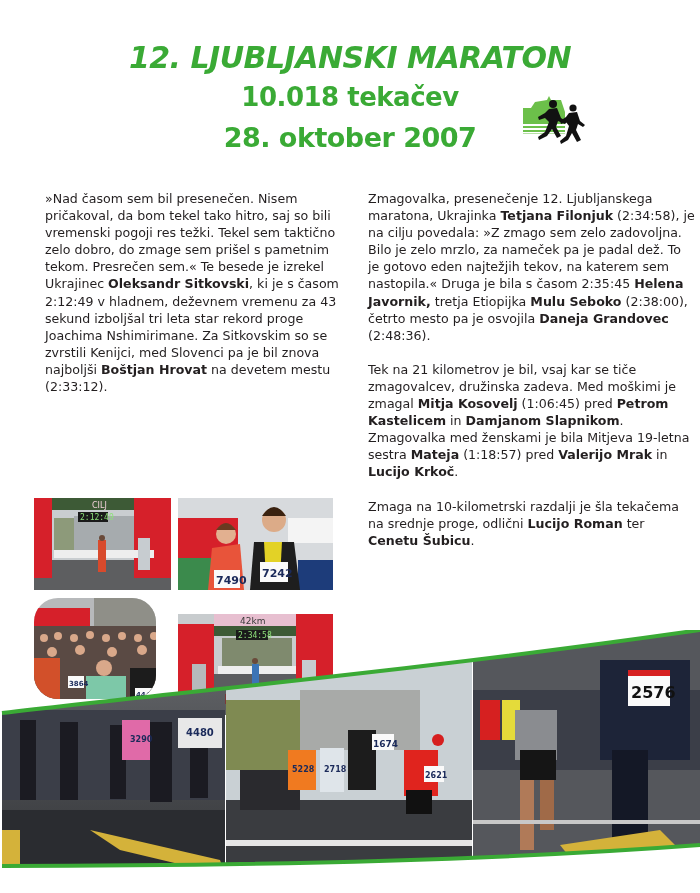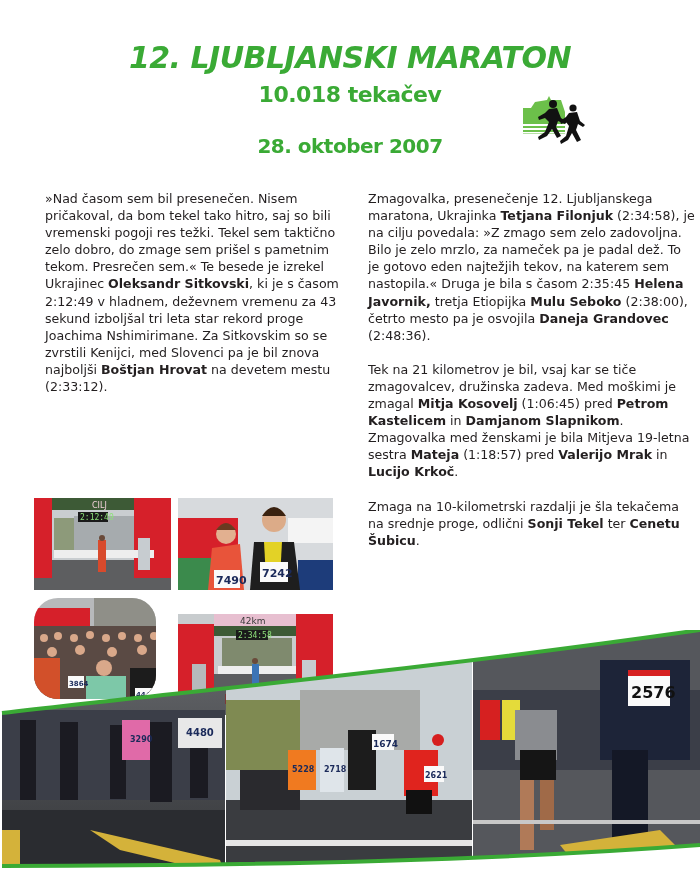--- a/index.html
+++ b/index.html
@@ -1,22 +1,22 @@
 <!DOCTYPE html>
 <html><head>
 <meta charset="utf-8">
 <style>
   html, body { margin:0; padding:0; }
   body { width:700px; height:893px; background:#ffffff; position:relative; overflow:hidden;
          font-family:"DejaVu Sans", sans-serif; color:#231f20; }
   .title { position:absolute; left:0; width:700px; text-align:center; color:#3aaa35;
            font-family:"DejaVu Sans", sans-serif; font-weight:bold; letter-spacing:-0.5px; }
   .t1 { top:40px; font-size:30px;font-style:italic; }
-  .t2 { top:82px; font-size:22px; }
-  .t3 { top:134px; font-size:20px; }
+  .t2 { top:82px; font-size:26px; }
+  .t3 { top:122px; font-size:27px; }
   .logo { position:absolute; left:521px; top:94px; width:68px; height:58px; }
   .col { position:absolute; font-size:12.6px; line-height:17.1px; }
   .col p { margin:0 0 17px 12px; }
   .col b { font-weight:bold; }
   .colL { left:33px; top:190px; width:320px; }
   .colR { left:356px; top:190px; width:340px; }
   .photo { position:absolute; overflow:hidden; }
   .p1 { left:34px; top:498px; width:137px; height:92px; }
   .p2 { left:178px; top:498px; width:155px; height:100px; }
   .p3 { left:34px; top:598px; width:122px; height:101px;border-radius:24px; }
@@ -54,21 +54,21 @@
 </div>
 
 <div class="col colR">
   <p>
     <span>Zmagovalka, presenečenje 12. Ljubljanskega maratona, Ukrajinka </span><b>Tetjana Filonjuk</b><span> (2:34:58), je na cilju povedala: »Z zmago sem zelo zadovoljna. Bilo je zelo mrzlo, za nameček pa je padal dež. To je gotovo eden najtežjih tekov, na katerem sem nastopila.« Druga je bila s časom 2:35:45 </span><b>Helena Javornik,</b><span> tretja Etiopijka </span><b>Mulu Seboko</b><span> (2:38:00), četrto mesto pa je osvojila </span><b>Daneja Grandovec</b><span> (2:48:36).</span>
   </p>
   <p>
     <span>Tek na 21 kilometrov je bil, vsaj kar se tiče zmagovalcev, družinska zadeva. Med moškimi je zmagal </span><b>Mitja Kosovelj</b><span> (1:06:45) pred </span><b>Petrom Kastelicem</b><span> in </span><b>Damjanom Slapnikom</b><span>. Zmagovalka med ženskami je bila Mitjeva 19-letna sestra </span><b>Mateja</b><span> (1:18:57) pred </span><b>Valerijo Mrak</b><span> in </span><b>Lucijo Krkoč</b><span>.</span>
   </p>
   <p>
-    <span>Zmaga na 10-kilometrski razdalji je šla tekačema na srednje proge, odlični </span><b>Sonji Tekel</b><span> ter </span><b>Cenetu Šubicu</b><span>.</span>
+    <span>Zmaga na 10-kilometrski razdalji je šla tekačema na srednje proge, odlični </span><b>Lucijo Roman</b><span> ter </span><b>Cenetu Šubicu</b><span>.</span>
   </p>
 </div>
 
 <div class="photo p1">
   <svg width="137" height="92" viewBox="0 0 137 92">
     <rect width="137" height="92" fill="#c9cdd0"></rect>
     <rect x="20" y="20" width="100" height="40" fill="#8d9a7a"></rect>
     <rect x="40" y="18" width="60" height="40" fill="#a6abae"></rect>
     <rect y="62" width="137" height="30" fill="#5d5e60"></rect>
     <rect x="0" y="0" width="18" height="80" fill="#d6202a"></rect>

